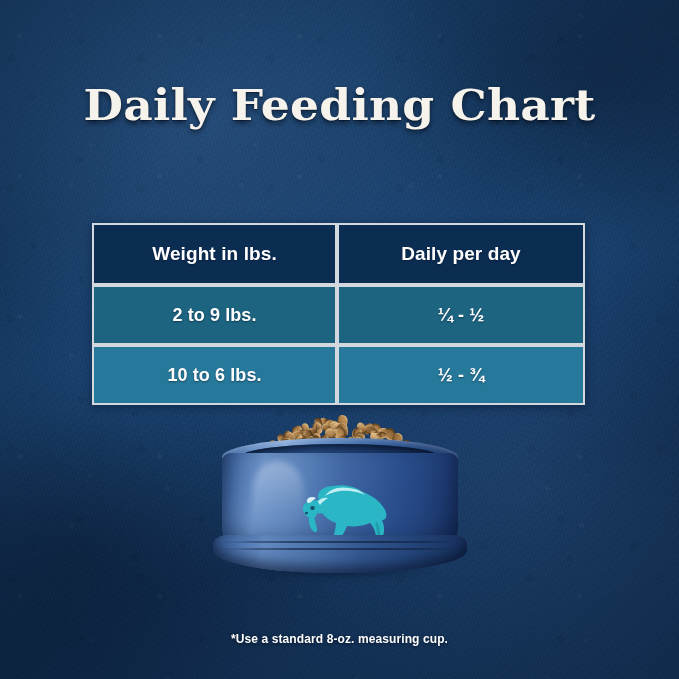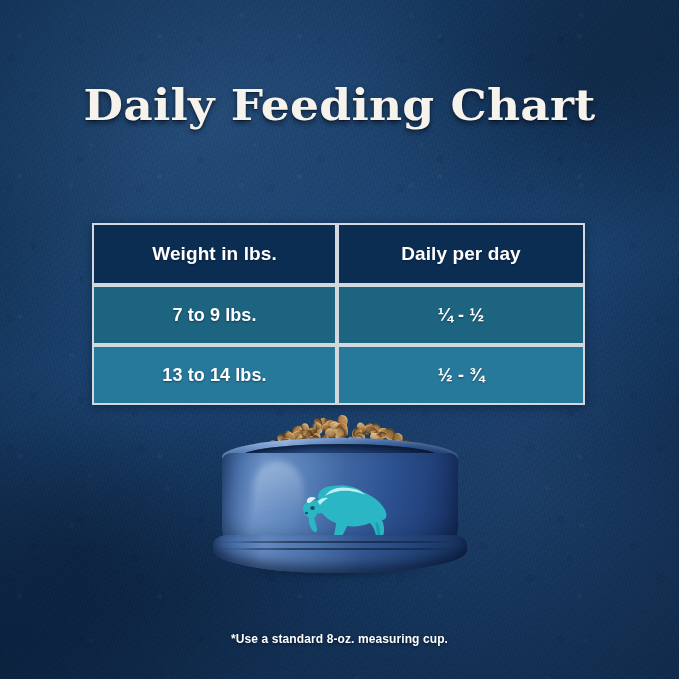--- a/index.html
+++ b/index.html
@@ -192,25 +192,25 @@
 
 <table id="feeding-table">
   <thead>
     <tr>
       <th class="col-weight">Weight in lbs.</th>
       <th class="col-cups">Daily per day</th>
     </tr>
   </thead>
   <tbody>
     <tr class="row-a">
-      <td>7 to 9 lbs.</td>
+      <td>2 to 9 lbs.</td>
       <td class="cups-cell">¼ - ½</td>
     </tr>
     <tr class="row-b">
-      <td>13 to 14 lbs.</td>
+      <td>10 to 6 lbs.</td>
       <td class="cups-cell">½ - ¾</td>
     </tr>
   </tbody>
 </table>
 
 <div id="bowl-scene">
 
   <div id="bowl-shadow"></div>
 
   <div id="kibble-mound">

